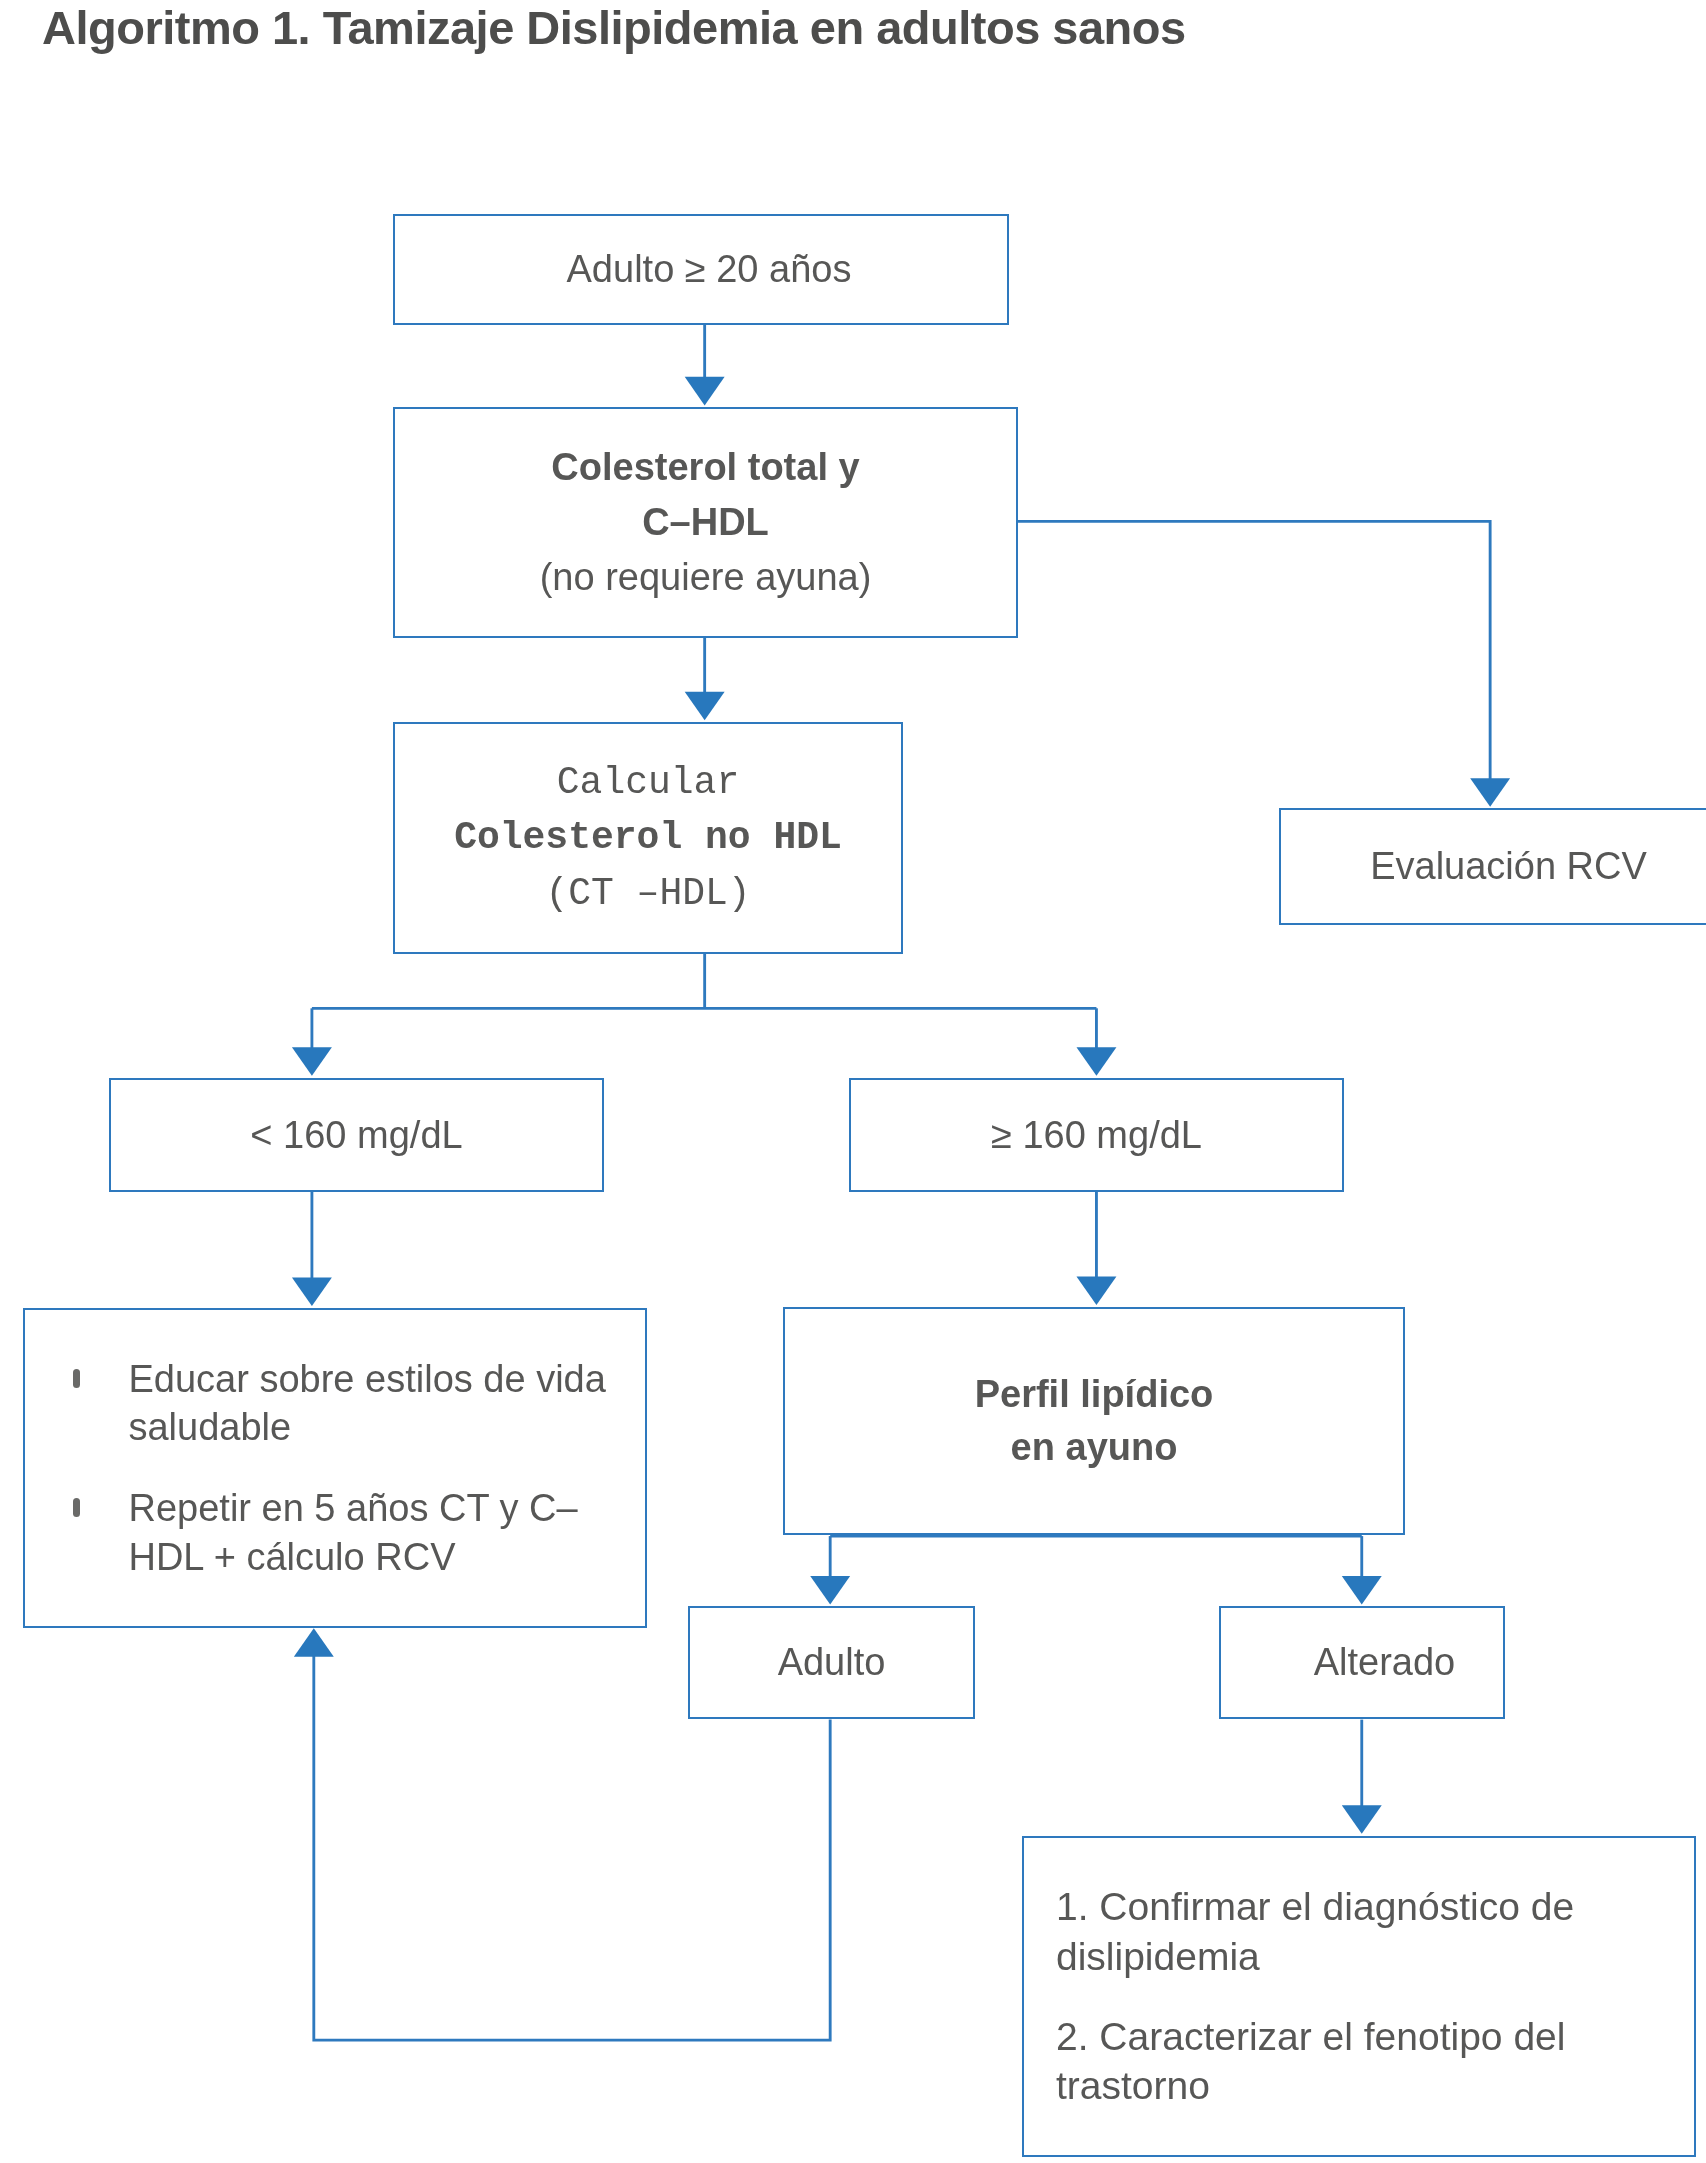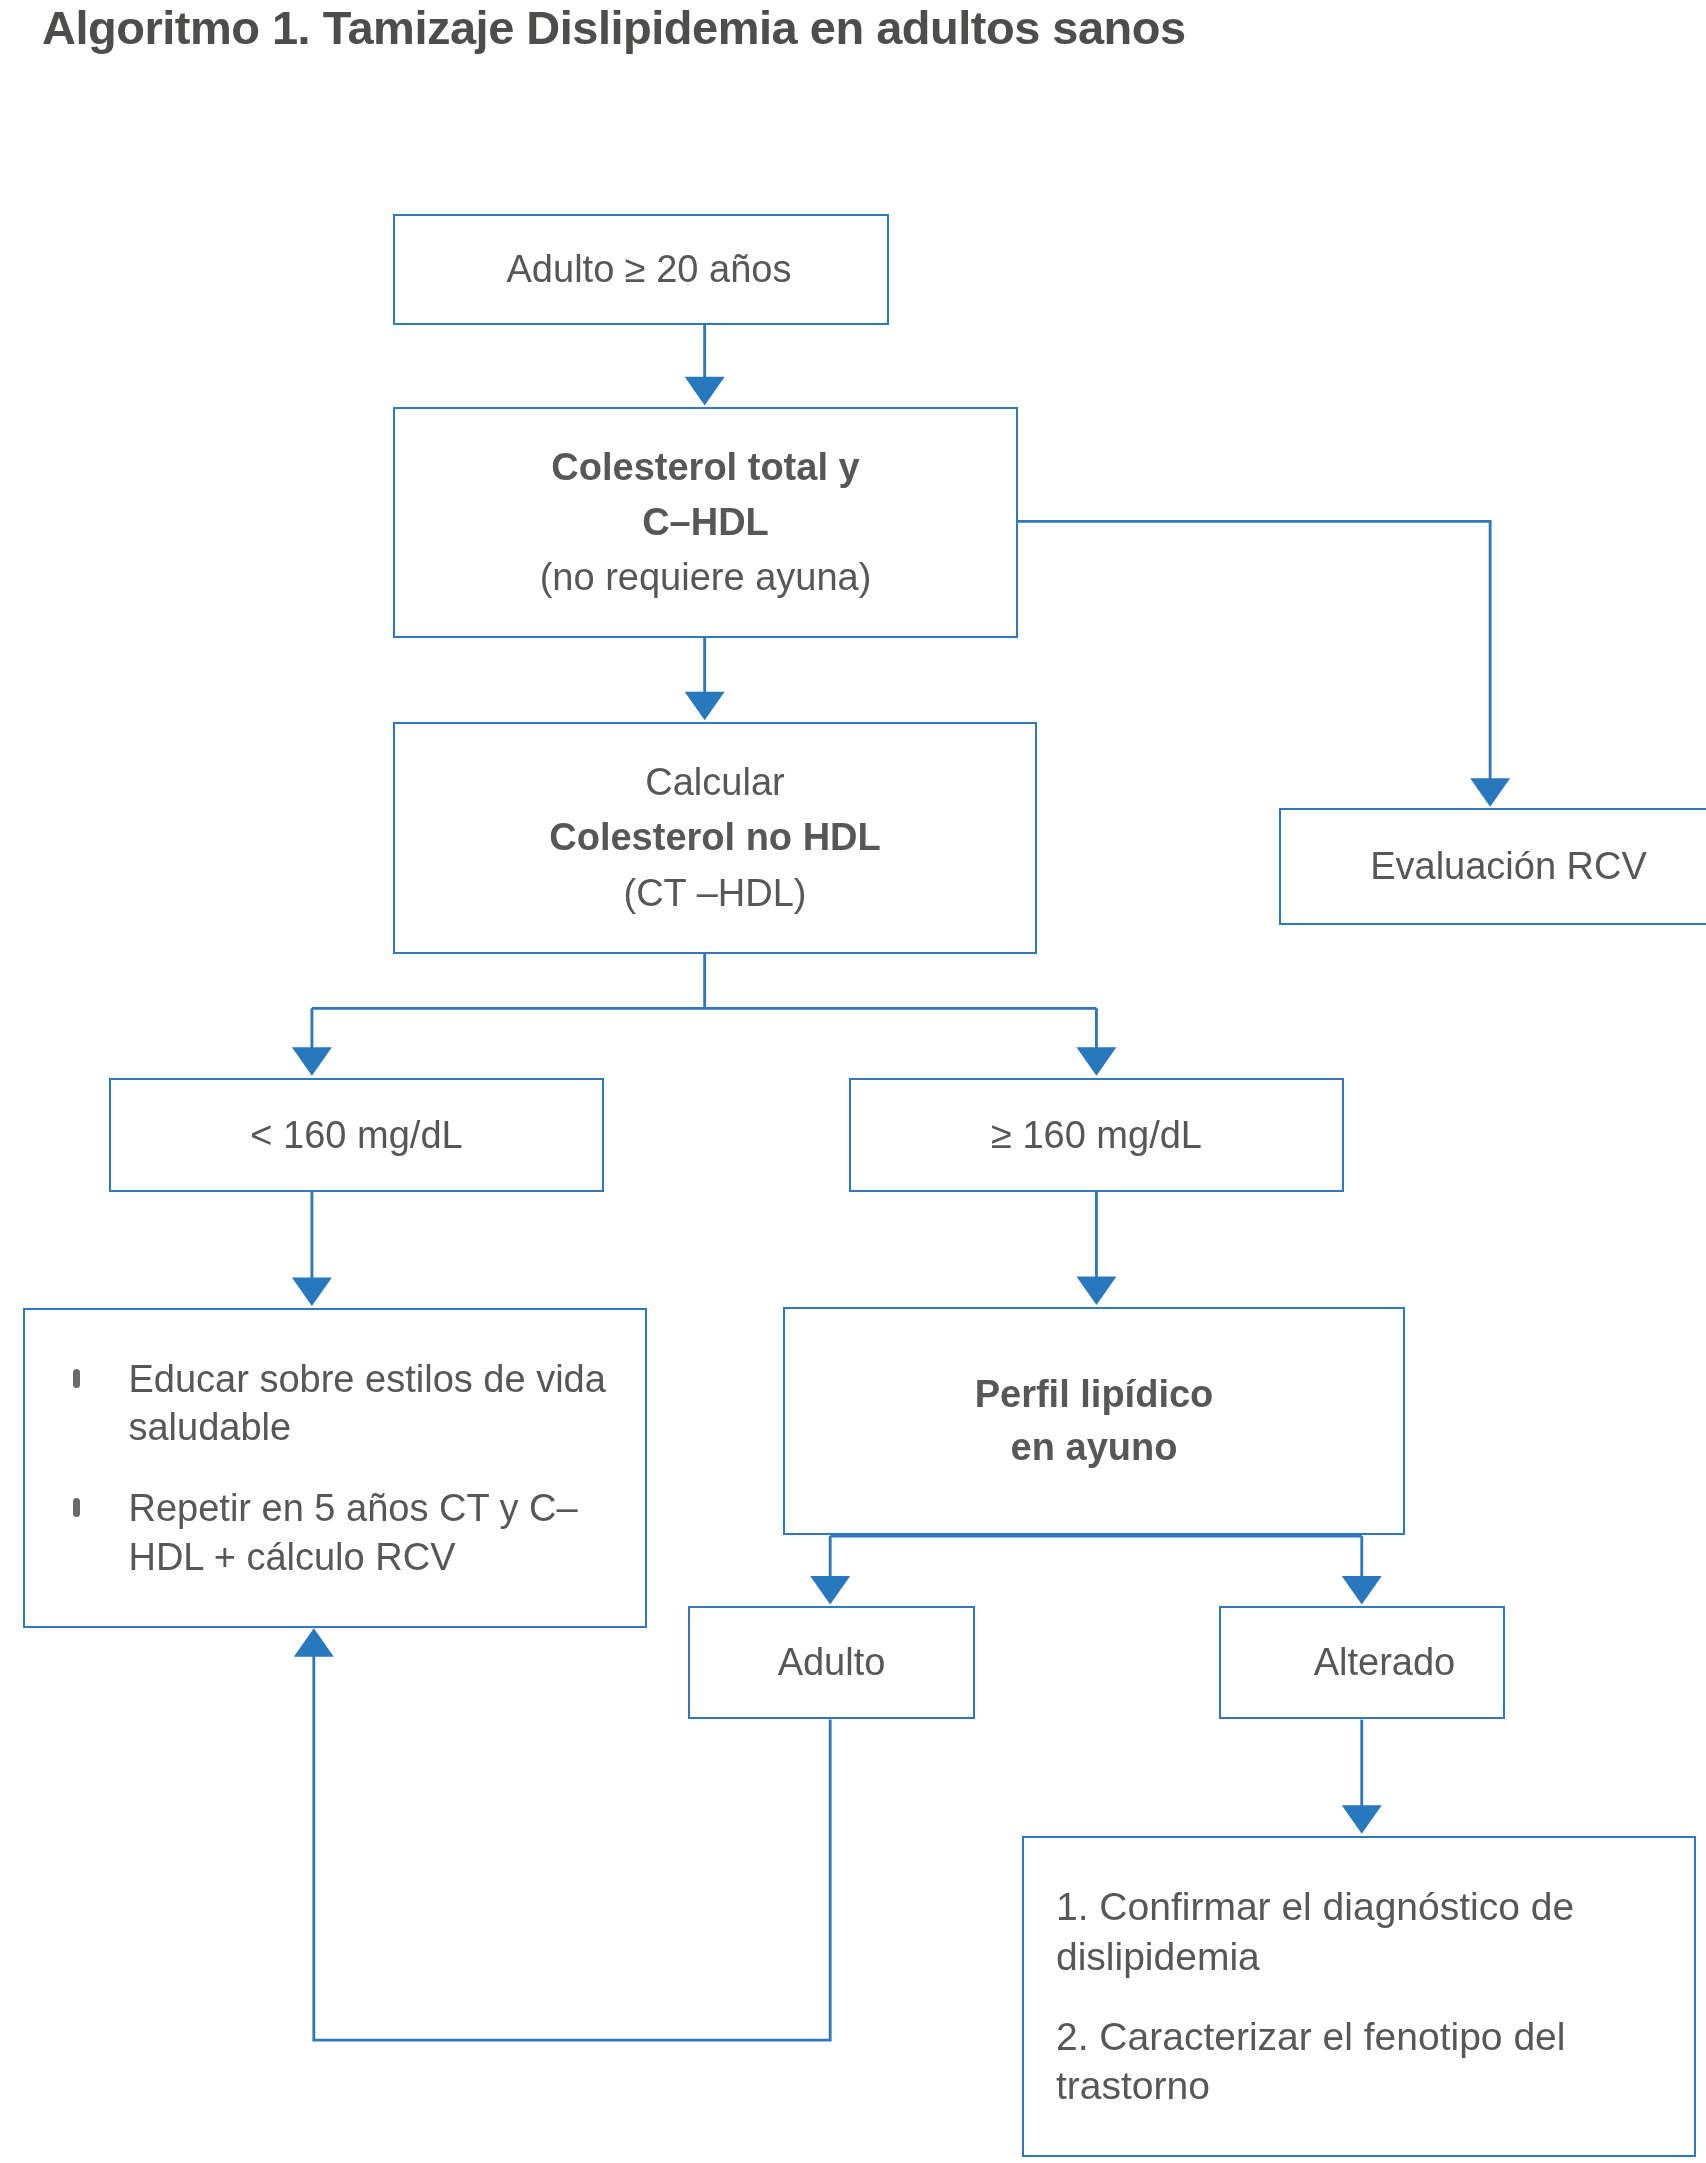--- a/index.html
+++ b/index.html
@@ -32,24 +32,24 @@
     border:2.9px solid var(--line);
     background:#fff;
     display:flex;flex-direction:column;
     align-items:center;justify-content:center;
     text-align:center;
     font-size:38px;line-height:1.5;
   }
   .node .b{font-weight:700;}
   .node .ln{display:block;}
   
-  #box-adulto      {left:393px;top:214px;width:496px;height:111px;padding-left:16px;}
+  #box-adulto      {left:393px;top:214px;width:616px;height:111px;padding-left:16px;}
   #box-colesterol  {left:393px;top:407px;width:625px;height:231px;line-height:1.45;}
   #box-evaluacion  {left:1279px;top:808px;width:459px;height:117px;}
-  #box-calcular    {left:393px;top:722px;width:644px;height:232px;line-height:1.45;}
+  #box-calcular    {left:393px;top:722px;width:510px;height:232px;line-height:1.45;font-family:Liberation Mono, monospace;}
   #box-menor       {left:65px; top:1078px;width:495px;height:114px;margin-left:44px;}
   #box-mayor       {left:849px;top:1078px;width:495px;height:114px;}
   #box-educar      {left:2.9px;  top:1308px;width:624px;height:320px;
                     align-items:stretch;justify-content:center;text-align:left;
                     padding:9.5px 19px 9.5px 48px;line-height:1.28;margin-left:20px;}
   #box-perfil      {left:783px;top:1307px;width:622px;height:228px;line-height:1.4;}
   #box-normal      {left:688px;top:1606px;width:287px;height:113px;}
   #box-alterado    {left:1219px;top:1606px;width:286px;height:113px;padding-left:45px;}
   #box-diagnostico {left:1022px;top:1836px;width:674px;height:321px;
                     align-items:stretch;justify-content:center;text-align:left;

